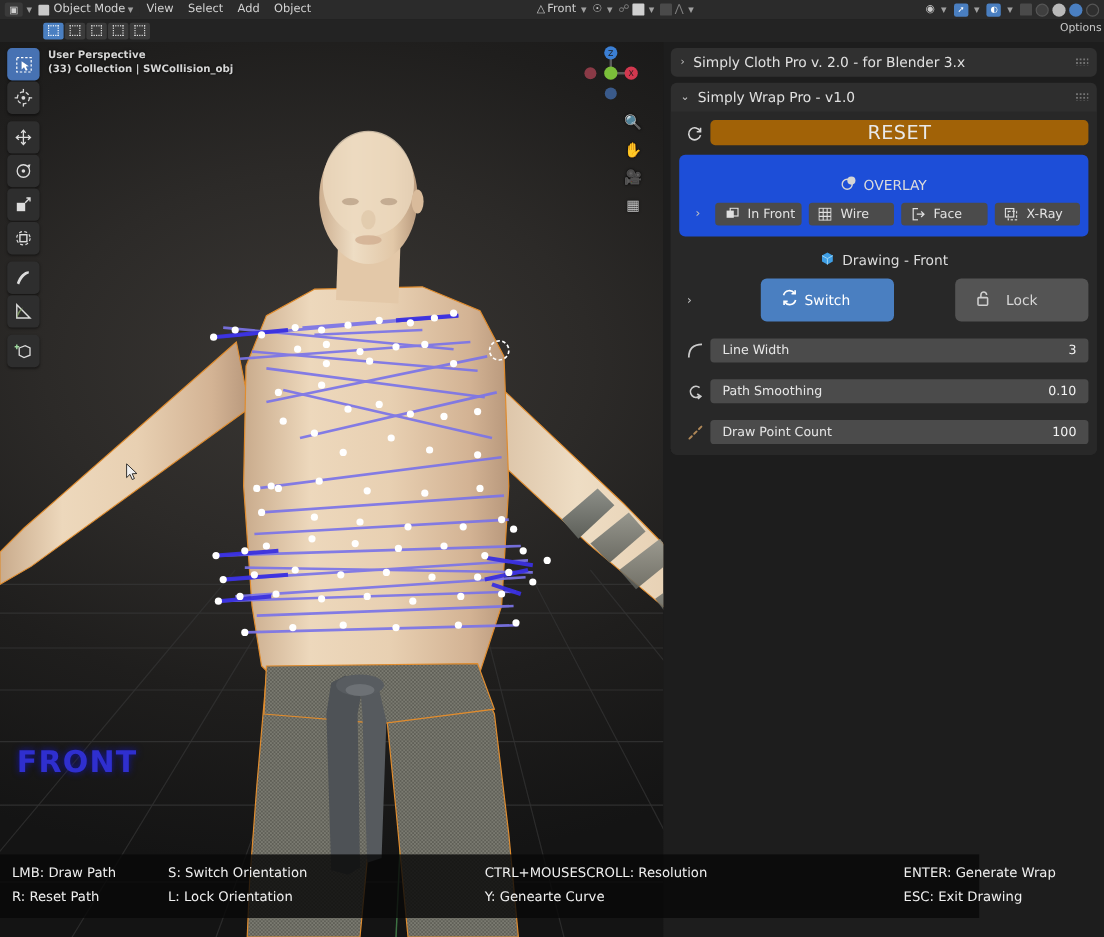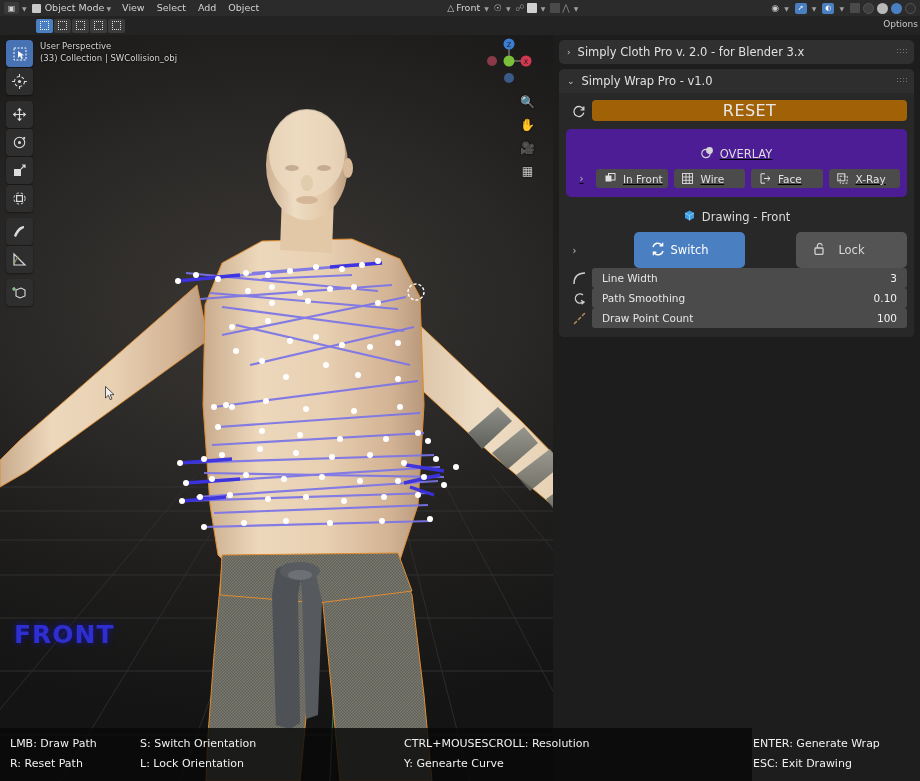--- a/index.html
+++ b/index.html
@@ -46,21 +46,21 @@
 
   
   .viewport { position:absolute; left:0; top:35px; width:553px; height:746px;
     overflow:hidden; background:#1c1c1c; }
   .vp-bg { position:absolute; inset:0;
     background:
       radial-gradient(ellipse 600px 420px at 48% 36%, #3a3734 0%, #2c2a28 38%, #1f1e1d 66%, #141414 100%);
   }
 
   .vp-info { position:absolute; left:40px; top:5px; color:#d6d6d6; font-size:8.5px;
-    line-height:12px; text-shadow:0 0 2px #000; }
+    line-height:12px; text-shadow:0 0 2px #000;font-weight:bold; }
   .vp-front { position:absolute; left:14px; top:585px; color:#2f2fcf; font-size:25px;
     font-weight:bold; letter-spacing:1px; text-shadow:0 0 6px #1414a0; }
 
   
   .ltool { position:absolute; left:6px; top:5px; width:27px; display:flex;
     flex-direction:column; gap:1px; }
   .ltgrp { display:flex; flex-direction:column; gap:1px; margin-bottom:5px; }
   .lt { width:27px; height:27px; background:#2e2e2e; border-radius:4px;
     display:flex; align-items:center; justify-content:center; color:#d7d7d7; font-size:12px;
     box-shadow:0 1px 2px rgba(0,0,0,.4); }
@@ -72,21 +72,21 @@
     gap:9px; align-items:center; }
   .navb { color:#c8c8c8; font-size:12px; text-shadow:0 0 2px #000; }
 
   
   .cursor { position:absolute; left:105px; top:351px; width:10px; height:15px; }
 
   
   .wraps { position:absolute; inset:0; }
 
   
-  .status { position:absolute; left:0; bottom:0; width:752px; height:53px;
+  .status { position:absolute; left:0; bottom:16px; width:816px; height:53px;
     background:rgba(8,8,8,.82); display:flex; align-items:center; }
   .st-col { color:#f0f0f0; font-size:11px; line-height:20px; white-space:nowrap; }
   .st-c1 { position:absolute; left:10px; top:6px; }
   .st-c2 { position:absolute; left:140px; top:6px; }
   .st-c3 { position:absolute; left:404px; top:6px; }
   .st-c4 { position:absolute; left:753px; top:6px; }
 
   
   .npanel { position:absolute; left:553px; top:35px; width:367px; height:746px;
     background:#1d1d1d; padding:5px 6px 0 6px; }
@@ -119,29 +119,29 @@
     align-items:center; gap:7px; padding-left:8px; color:#e2e2e2; font-size:10.5px; }
   .tbtn .ti { width:12px; display:flex; justify-content:center; font-size:10px; color:#dcdcdc; }
 
   .bigrow { display:flex; align-items:center; gap:7px; }
   .bigbtn { flex:1; height:36px; border-radius:5px; display:flex; align-items:center;
     justify-content:center; position:relative; color:#fff; font-size:11.5px;margin-left:44px; }
   .bigbtn.blue { background:#4a7fc1; }
   .bigbtn.grey { background:#545454; color:#d8d8d8; }
   .bigbtn .bi { position:absolute; left:16px; font-size:14px; }
 
-  .sld-row { display:flex; align-items:center; gap:0; margin-top:0; }
+  .sld-row { display:flex; align-items:center; gap:0; margin-top:14px; }
   .sld-ico { width:26px; height:20px; display:flex; align-items:center;
     justify-content:center; color:#cbcbcb; font-size:12px; flex:none; }
   .slider { flex:1; height:20px; background:#4b4b4b; border-radius:3px;
     display:flex; align-items:center; justify-content:space-between;
     padding:0 10px; color:#e6e6e6; font-size:10.5px; }
   .slider .sv { color:#f2f2f2; }
 
-  .overlay-pbody { background:#4c1d95; border-radius:5px; padding:8px 7px 9px 7px;text-decoration:underline; }
+  .overlay-pbody { background:#1d4ed8; border-radius:5px; padding:8px 7px 9px 7px; }
 </style>
 </head>
 <body>
 
 <div id="app">
 
   <div class="topbar">
     <div class="editor-type">▣</div>
     <span class="caret">▼</span>
     <div class="mode-box">

